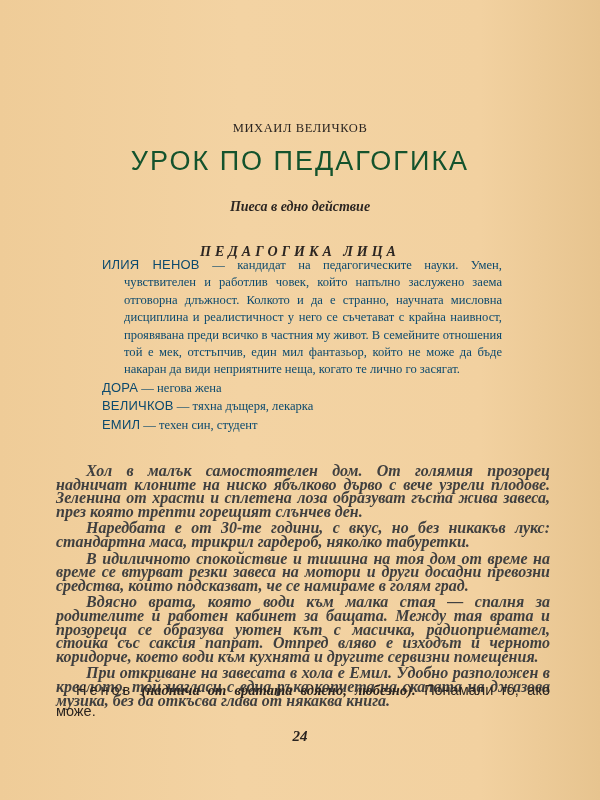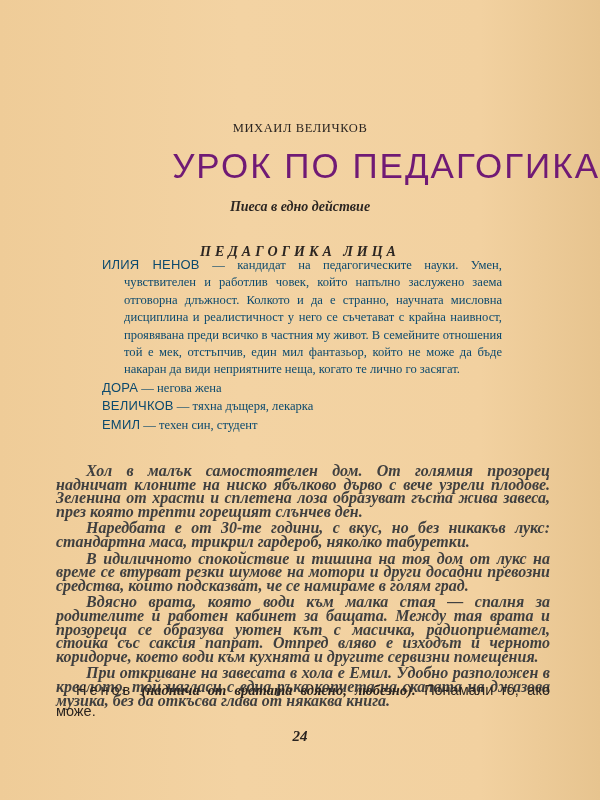--- a/index.html
+++ b/index.html
@@ -28,25 +28,25 @@
       text-align: center;
       font-family: "Liberation Serif", serif;
       font-size: 12.5px;
       letter-spacing: 0.6px;
       color: #2b2521;
     }
     .title {
       position: absolute;
       top: 146px;
       left: 0; width: 600px;
-      text-align: right;
+      text-align: center;
       font-family: "Liberation Sans", sans-serif;
-      font-size: 35px;
+      font-size: 27px;
       letter-spacing: 2px;
-      color: #701a75;
+      color: #14532d;
     }
     .subtitle {
       position: absolute;
       top: 199px;
       left: 0; width: 600px;
       text-align: center;
       font-family: "Liberation Serif", serif;
       font-style: italic;
       font-weight: bold;
       font-size: 14px;
@@ -153,21 +153,21 @@
   <div class="cast">
     <p class="entry first"><span class="name">ИЛИЯ НЕНОВ</span><span> — кандидат на педагогическите науки. Умен, чувствителен и работлив човек, който напълно заслужено заема отговорна длъжност. Колкото и да е странно, научната мисловна дисциплина и реалистичност у него се съчетават с крайна наивност, проявявана преди всичко в частния му живот. В семейните отношения той е мек, отстъпчив, един мил фантазьор, който не може да бъде накаран да види неприятните неща, когато те лично го засягат.</span></p>
     <p class="entry"><span class="name">ДОРА</span><span> — негова жена</span></p>
     <p class="entry"><span class="name">ВЕЛИЧКОВ</span><span> — тяхна дъщеря, лекарка</span></p>
     <p class="entry"><span class="name">ЕМИЛ</span><span> — техен син, студент</span></p>
   </div>
 
   <div class="stage">
     <p>Хол в малък самостоятелен дом. От голямия прозорец надничат клоните на ниско ябълково дърво с вече узрели плодове. Зеленина от храсти и сплетена лоза образуват гъста жива завеса, през която трепти горещият слънчев ден.</p>
     <p>Наредбата е от 30-те години, с вкус, но без никакъв лукс: стандартна маса, трикрил гардероб, няколко табуретки.</p>
-    <p>В идиличното спокойствие и тишина на тоя дом от лукс на време се втурват резки шумове на мотори и други досадни превозни средства, които подсказват, че се намираме в голям град.</p>
+    <p>В идиличното спокойствие и тишина на тоя дом от време на време се втурват резки завеса на мотори и други досадни превозни средства, които подсказват, че се намираме в голям град.</p>
     <p>Вдясно врата, която води към малка стая — спалня за родителите и работен кабинет за бащата. Между тая врата и прозореца се образува уютен кът с масичка, радиоприемател, стойка със саксия папрат. Отпред вляво е изходът и черното коридорче, което води към кухнята и другите сервизни помещения.</p>
     <p>При откриване на завесата в хола е Емил. Удобно разположен в креслото, той нагласи с една ръка копчета на скалата на джазова музика, без да откъсва глава от някаква книга.</p>
   </div>
 
   <div class="dialogue"><span class="speaker">Ненов</span><span class="direction"> (надничa от вратата вдясно, любезно).</span><span> Понамали го, ако може.</span></div>
 
   <div class="page-number">24</div>
 
   <div class="edge-shadow"></div>
 </div>

